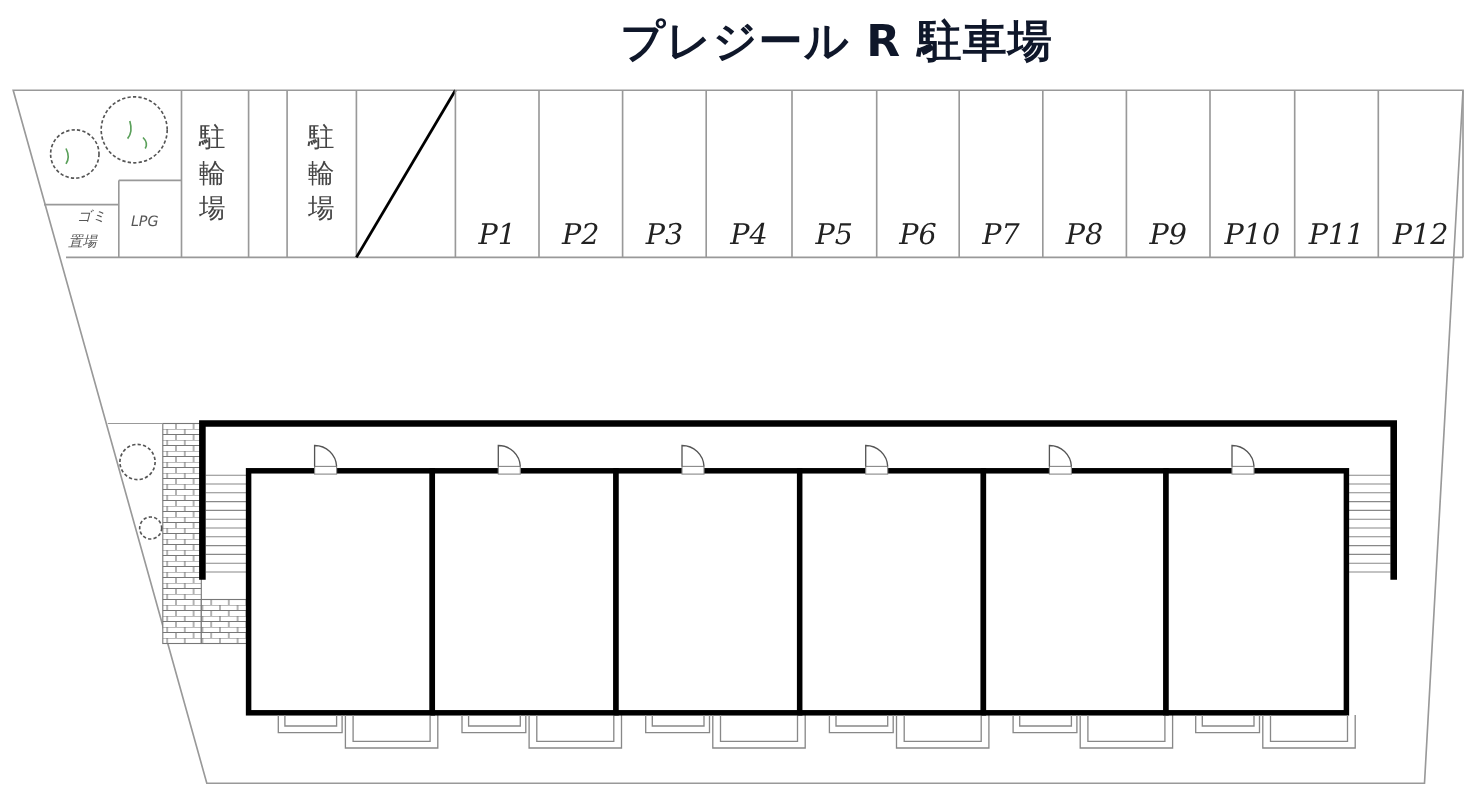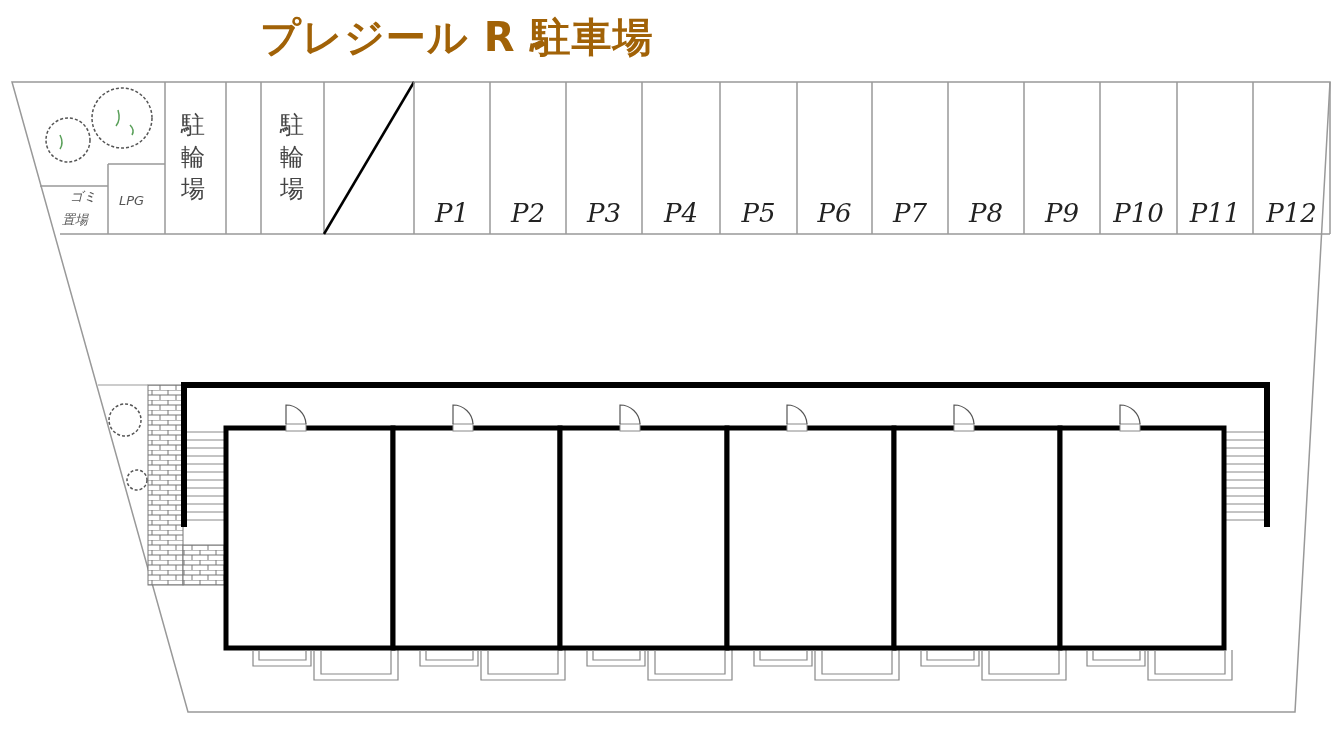--- a/index.html
+++ b/index.html
@@ -1,17 +1,17 @@
 <!DOCTYPE html>
 <html><head>
 <meta charset="utf-8">
 <style>
   html, body { margin:0; padding:0; background:#ffffff; }
   body { width:1341px; height:732px; position:relative; overflow:hidden; font-family:"DejaVu Sans", sans-serif; }
-  .title { position:absolute; left:0; width:1261px; top:10px; font-size:40px; font-weight:bold; color:#a16207; letter-spacing:1px; padding-left:0; }
+  .title { position:absolute; left:0; width:1261px; top:10px; text-align:center; font-size:40px; font-weight:bold; color:#0f172a; letter-spacing:1px; padding-left:0; }
   .title span { display:inline-block; margin-left:260px; }
   svg { position:absolute; left:0; top:0; }
   .plabel { font-family:"DejaVu Serif", serif; font-style:italic; font-size:26px; fill:#222; }
   .vlabel { font-family:"DejaVu Sans", sans-serif; font-size:24px; fill:#444; }
   .small { font-family:"DejaVu Sans", sans-serif; font-style:italic; font-size:13px; fill:#555; }
 </style>
 </head>
 <body>
 
 <div class="title"><span>プレジール R 駐車場</span></div>

